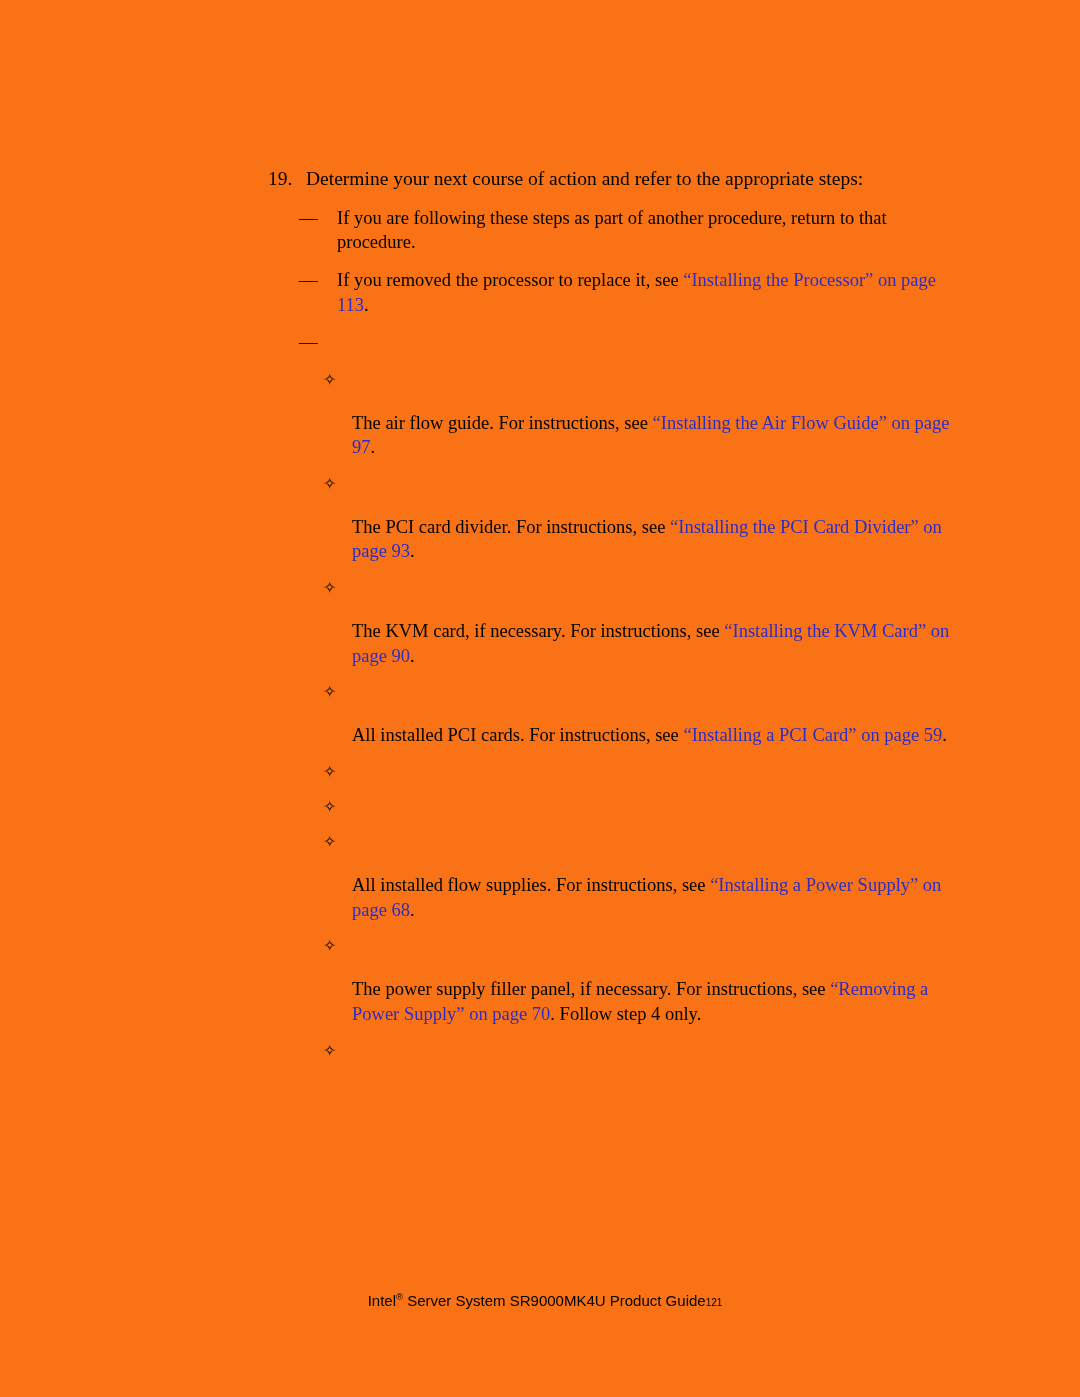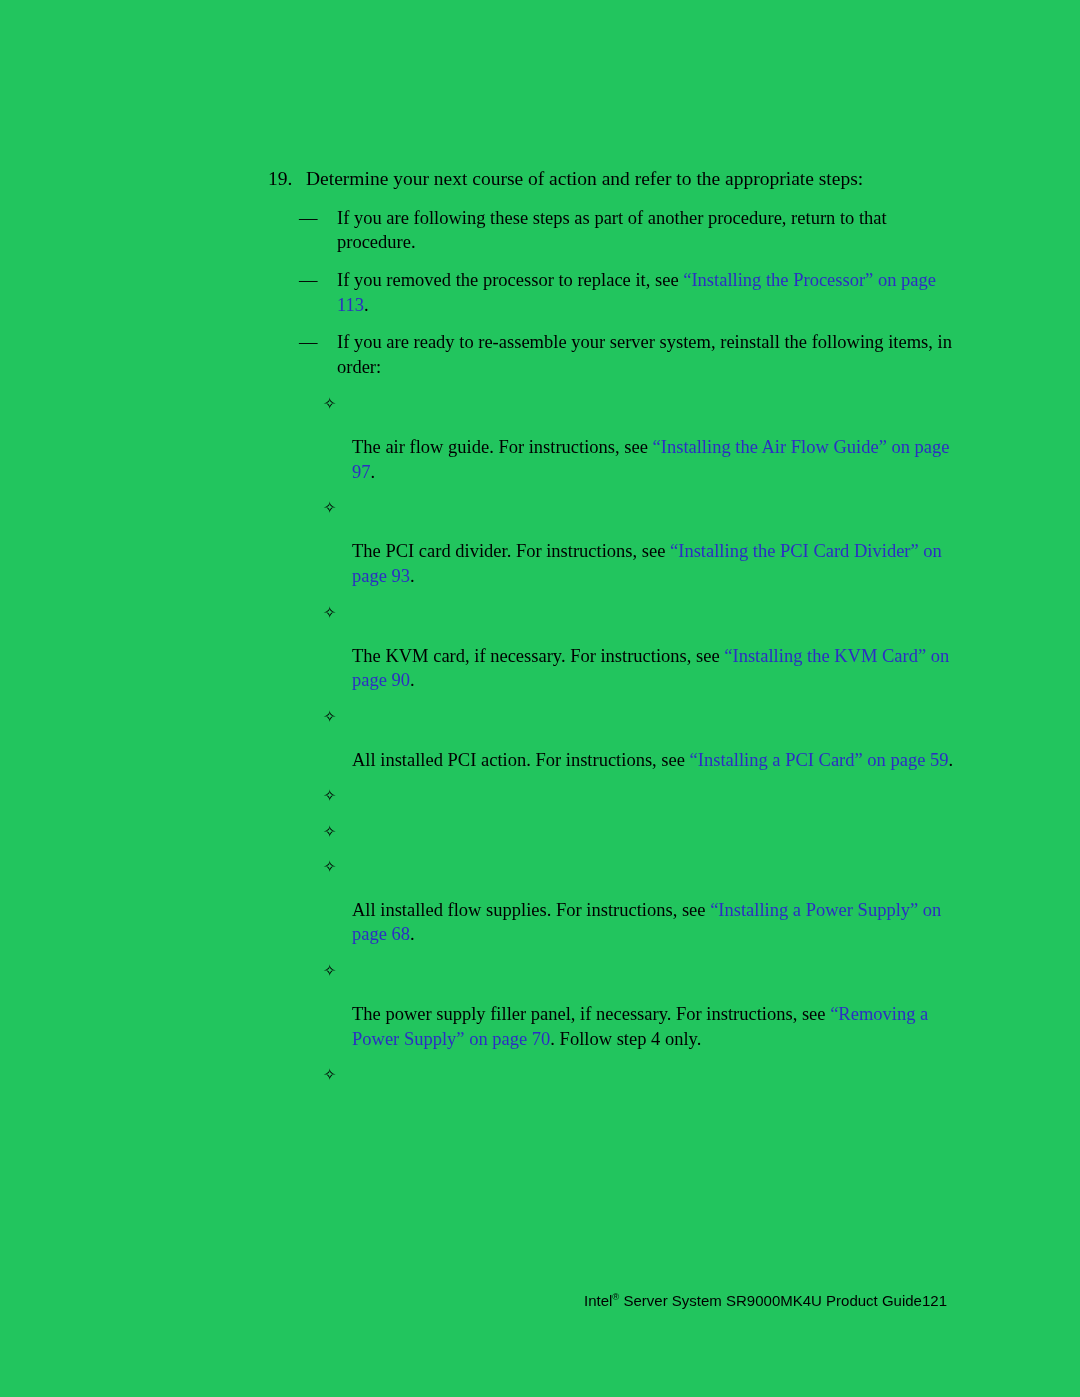--- a/index.html
+++ b/index.html
@@ -12,21 +12,21 @@
     height: 1397px;
     position: relative;
     font-family: "Liberation Serif", "DejaVu Serif", serif;
     color: #000000;
     overflow: hidden;
   }
 
   .page {
     position: absolute;
     inset: 0;
-    background: #22c55e;
+    background: #f97316;
   }
 
   
   .content {
     position: absolute;
     left: 268px;
     top: 166px;
     width: 690px;
   }
 
@@ -100,33 +100,33 @@
     margin-top: 43px;
   }
 
   
   .footer {
     position: absolute;
     left: 143px;
     right: 133px;
     top: 1292px;
     display: flex;
-    justify-content: flex-end;
+    justify-content: center;
     align-items: baseline;
     font-family: "Liberation Sans", "DejaVu Sans", sans-serif;
     font-size: 15px;
     color: #000000;
   }
   .footer sup {
     font-size: 9.5px;
     vertical-align: super;
     line-height: 0;
   }
   .footer-page {
-    font-size: 15px;
+    font-size: 10px;
   }
 </style>
 </head>
 <body>
 
 <div class="page">
 
   <div class="content">
 
     <div class="step">
@@ -138,40 +138,39 @@
         <li class="dash-item">
           <span class="dash-marker">—</span>
           <span class="dash-text"><span>If you are following these steps as part of another procedure, return to that procedure.</span></span>
         </li>
         <li class="dash-item">
           <span class="dash-marker">—</span>
           <span class="dash-text"><span>If you removed the processor to replace it, see </span><span class="link">“Installing the Processor” on page 113</span><span>.</span></span>
         </li>
         <li class="dash-item">
           <span class="dash-marker">—</span>
-          <span class="dash-text"><span>If you are ready to re-assemble your server system, reinstall the following items, in order:</span></span>
         </li>
       </ul>
 
     <ul class="diamond-list" id="diamond-list">
         <li class="diamond-item">
           <span class="diamond-marker">✧</span>
           <span class="diamond-text"><span>The air flow guide. For instructions, see </span><span class="link">“Installing the Air Flow Guide” on page 97</span><span>.</span></span>
         </li>
         <li class="diamond-item">
           <span class="diamond-marker">✧</span>
           <span class="diamond-text"><span>The PCI card divider. For instructions, see </span><span class="link">“Installing the PCI Card Divider” on page 93</span><span>.</span></span>
         </li>
         <li class="diamond-item">
           <span class="diamond-marker">✧</span>
           <span class="diamond-text"><span>The KVM card, if necessary. For instructions, see </span><span class="link">“Installing the KVM Card” on page 90</span><span>.</span></span>
         </li>
         <li class="diamond-item">
           <span class="diamond-marker">✧</span>
-          <span class="diamond-text"><span>All installed PCI action. For instructions, see </span><span class="link">“Installing a PCI Card” on page 59</span><span>.</span></span>
+          <span class="diamond-text"><span>All installed PCI cards. For instructions, see </span><span class="link">“Installing a PCI Card” on page 59</span><span>.</span></span>
         </li>
         <li class="diamond-item">
           <span class="diamond-marker">✧</span>
         </li>
         <li class="diamond-item">
           <span class="diamond-marker">✧</span>
         </li>
         <li class="diamond-item">
           <span class="diamond-marker">✧</span>
           <span class="diamond-text"><span>All installed flow supplies. For instructions, see </span><span class="link">“Installing a Power Supply” on page 68</span><span>.</span></span>

